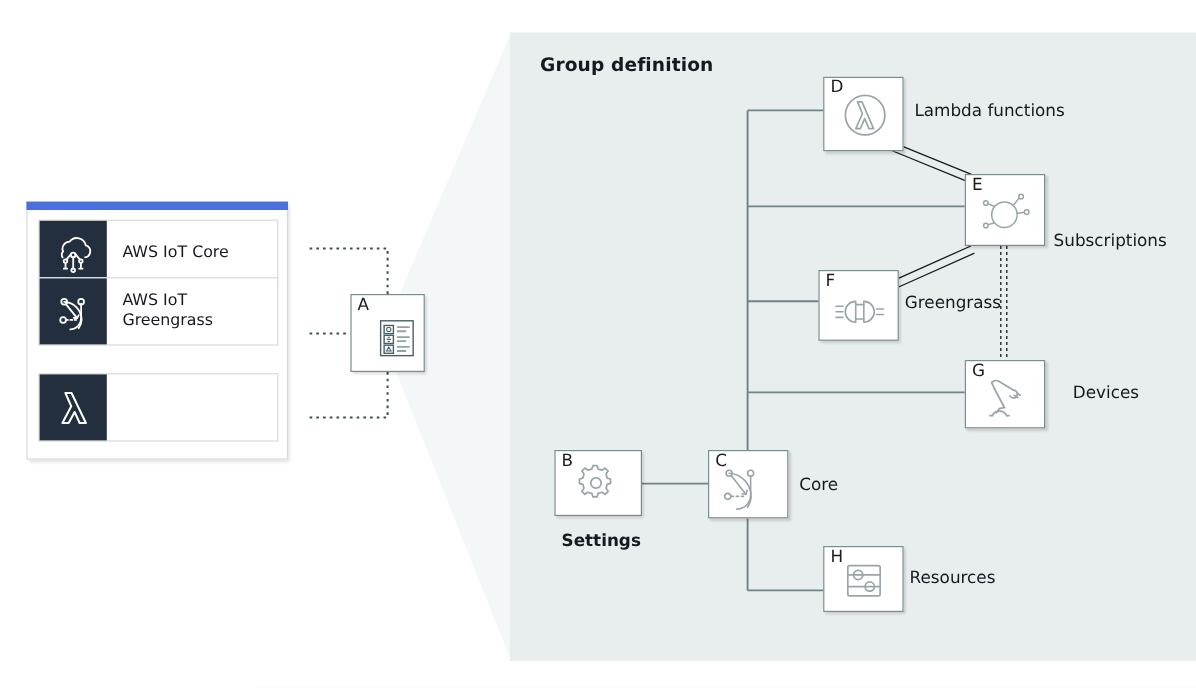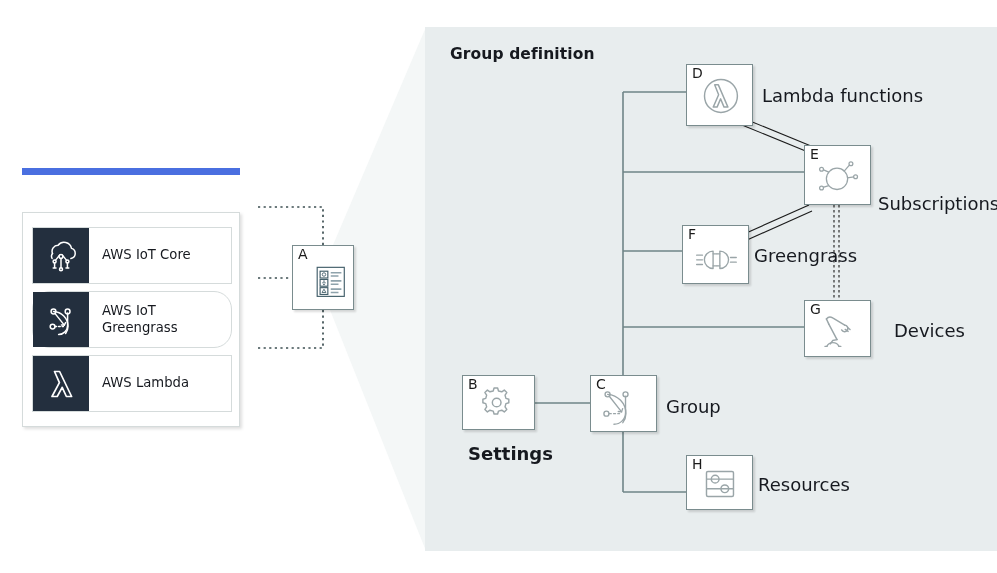--- a/index.html
+++ b/index.html
@@ -43,40 +43,39 @@
   }
 
   
   #service-card {
     left: 22px; top: 168px;
     width: 218px; height: 215px;
     background: #ffffff;
     border: 1px solid #d5dbdb;
     box-shadow: 2px 2px 3px rgba(0,0,0,0.13);
     box-sizing: border-box;
-    margin-top: 44px;
   }
   #card-accent {
     left: 22px; top: 168px;
     width: 218px; height: 7px;
     background: #4a6fe0;
   }
   .svc-row {
     position: absolute;
     left: 9px;
     width: 200px;
     height: 57px;
     background: #ffffff;
     border: 1px solid #d5dbdb;
     box-sizing: border-box;
     display: flex;
     align-items: center;
   }
   .svc-row.r0 { top: 14px; }
-  .svc-row.r1 { top: 78px; border-radius: 18px; }
+  .svc-row.r1 { top: 62px; }
   .svc-row.r2 { top: 142px; }
   .svc-tile {
     width: 56px;
     height: 55px;
     background: #232f3e;
     flex: 0 0 56px;
     display: flex;
     align-items: center;
     justify-content: center;
   }
@@ -105,21 +104,21 @@
     color: #1b1b1b;
     line-height: 1.1;
   }
   .node-svg {
     position: absolute;
     left: 0; top: 0;
     width: 100%; height: 100%;
   }
   .node-caption {
     position: absolute;
-    font-size: 18px;
+    font-size: 14px;
     color: #16191f;
     white-space: nowrap;
     text-align: center;
   }
 
   
   #wires {
     left: 0; top: 0;
     width: 997px; height: 573px;
     pointer-events: none;
@@ -223,21 +222,20 @@
     </div>
 
     <div class="svc-row r2">
       <div class="svc-tile">
         <svg width="40" height="38" viewBox="0 0 40 38">
           <g fill="none" stroke="#ffffff" stroke-width="1.7" stroke-linejoin="round">
             <path d="M13.5,6.5 L18.6,6.5 L30.6,31.5 L25.4,31.5 L21.2,22.3 L16.2,31.5 L11,31.5 L18.4,17.6 L13.5,6.5 Z"></path>
           </g>
         </svg>
       </div>
-      <div class="svc-label">AWS Lambda</div>
     </div>
   </div>
   <div class="abs" id="card-accent"></div>
 
   <div class="node" style="left:292px; top:245px; width:62px; height:65px;">
     <span class="node-letter">A</span>
     <svg class="node-svg" viewBox="0 0 62 65">
       <g stroke="#44606b" fill="none" stroke-width="1.2">
         <rect x="25" y="22" width="28" height="30" fill="#ffffff"></rect>
         <rect x="28" y="26" width="8" height="7"></rect>
@@ -276,21 +274,21 @@
         <path d="M35.6,21 L35.6,38 a12,12 0 0 1 -12,12"></path>
         <circle cx="17" cy="19" r="2.6"></circle>
         <circle cx="35.6" cy="19" r="2.6"></circle>
         <circle cx="15.8" cy="39" r="2.6"></circle>
         <path d="M18.8,21 L31.5,37.2"></path>
         <path d="M31.5,37.2 L32.6,33.8 M31.5,37.2 L28.1,36.8"></path>
         <path d="M18.8,39 L20.8,39 M23.2,39 L25.2,39 M27.6,39 L29.4,39"></path>
       </g>
     </svg>
   </div>
-  <div class="node-caption" style="left:666px; top:396px;">Group</div>
+  <div class="node-caption" style="left:666px; top:396px;">Core</div>
 
   <div class="node" style="left:686px; top:64px; width:67px; height:62px;">
     <span class="node-letter">D</span>
     <svg class="node-svg" viewBox="0 0 67 62">
       <g fill="none" stroke="#9aa5a8" stroke-width="1.5" stroke-linejoin="round">
         <circle cx="35" cy="32" r="17"></circle>
         <path d="M28.5,20.5 L32.3,20.5 L42.2,43.5 L38.2,43.5 L34.6,35 L31,43.5 L27,43.5 L32.6,30.8 L28.5,20.5 Z"></path>
       </g>
     </svg>
   </div>

